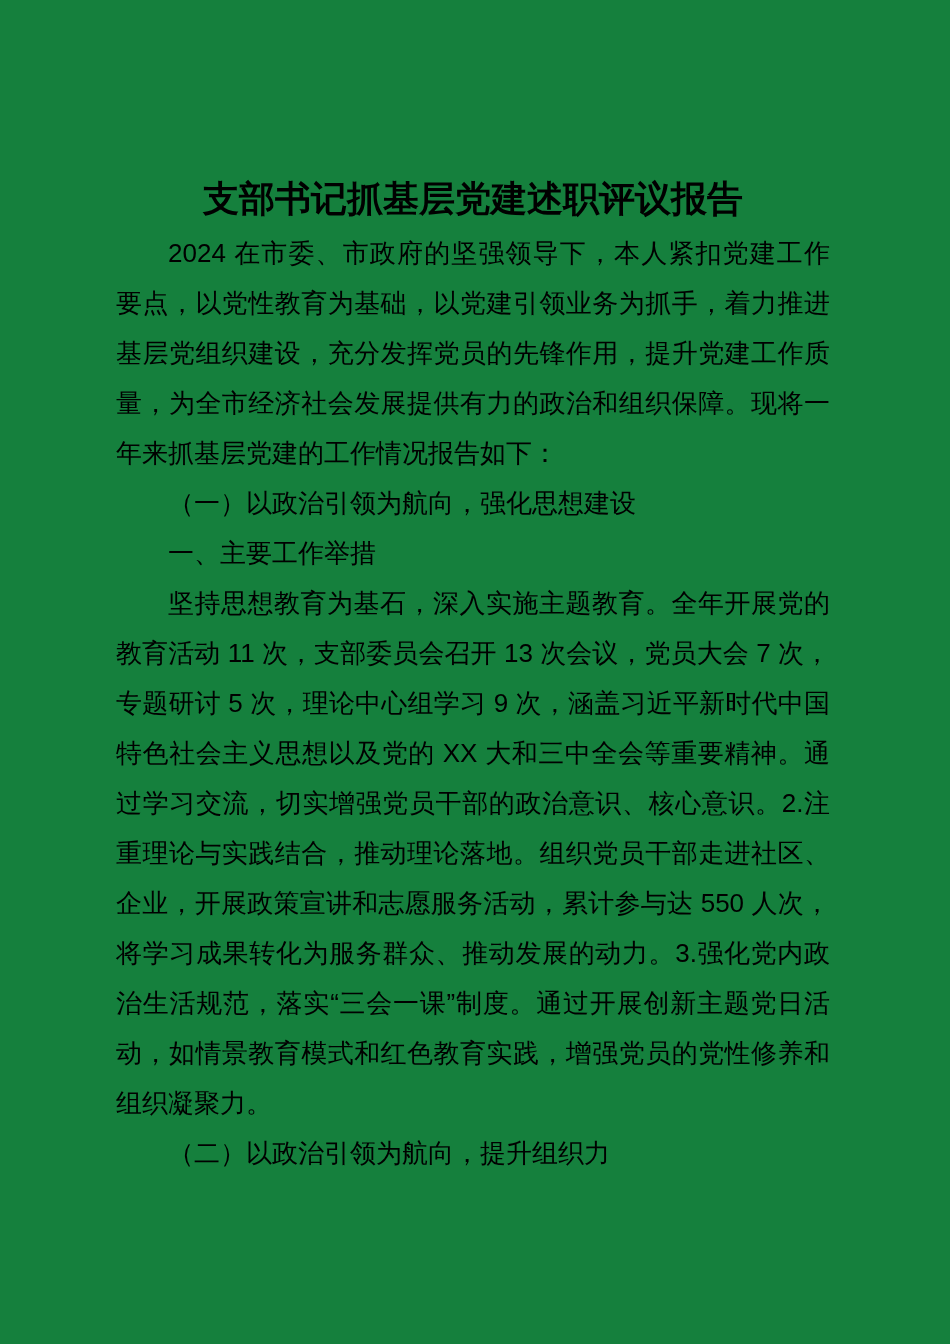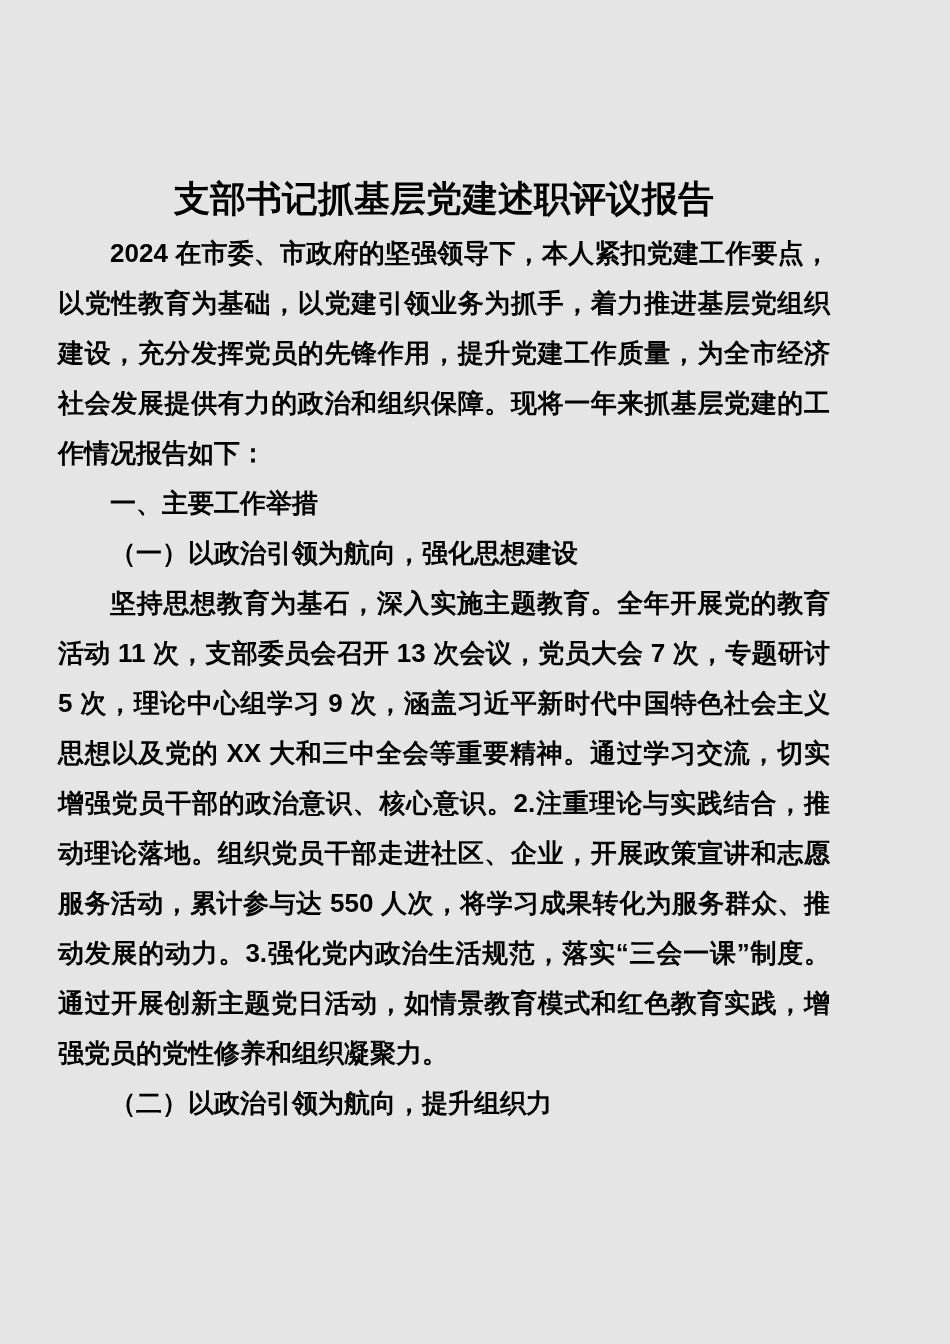--- a/index.html
+++ b/index.html
@@ -11,53 +11,52 @@
     height: 1344px;
     background: #ffffff;
     color: #000000;
     font-family: "Liberation Sans", sans-serif;
     overflow: hidden;
   }
   .page {
     box-sizing: border-box;
     width: 950px;
     height: 1344px;
-    padding: 170px 120px 0 58px;
-    background: #e5e5e5;
+    padding: 170px 120px 0 116px;
+    background: #15803d;
   }
   .doc-title {
     font-size: 36px;
     line-height: 58px;
     font-weight: bold;
     text-align: center;
     letter-spacing: 0;
     margin: 0 0 0 0;
   }
   .doc-body {
     margin: 0;
   }
   .para, .heading {
     font-size: 26px;
     line-height: 50px;
     margin: 0;
     text-align: justify;
     text-justify: inter-ideograph;
     text-indent: 2em;
     word-break: break-all;
-    font-weight: bold;
   }
   .heading {
     text-align: left;
   }
 </style>
 </head>
 <body>
 
 <div class="page">
   <div class="doc-title">支部书记抓基层党建述职评议报告</div>
   <div class="doc-body">
       <div class="para">2024 在市委、市政府的坚强领导下，本人紧扣党建工作要点，以党性教育为基础，以党建引领业务为抓手，着力推进基层党组织建设，充分发挥党员的先锋作用，提升党建工作质量，为全市经济社会发展提供有力的政治和组织保障。现将一年来抓基层党建的工作情况报告如下：</div>
+      <div class="heading">（一）以政治引领为航向，强化思想建设</div>
       <div class="heading">一、主要工作举措</div>
-      <div class="heading">（一）以政治引领为航向，强化思想建设</div>
       <div class="para">坚持思想教育为基石，深入实施主题教育。全年开展党的教育活动 11 次，支部委员会召开 13 次会议，党员大会 7 次，专题研讨 5 次，理论中心组学习 9 次，涵盖习近平新时代中国特色社会主义思想以及党的 XX 大和三中全会等重要精神。通过学习交流，切实增强党员干部的政治意识、核心意识。2.注重理论与实践结合，推动理论落地。组织党员干部走进社区、企业，开展政策宣讲和志愿服务活动，累计参与达 550 人次，将学习成果转化为服务群众、推动发展的动力。3.强化党内政治生活规范，落实“三会一课”制度。通过开展创新主题党日活动，如情景教育模式和红色教育实践，增强党员的党性修养和组织凝聚力。</div>
       <div class="heading">（二）以政治引领为航向，提升组织力</div>
     </div>
 </div>
 
 </body></html>

